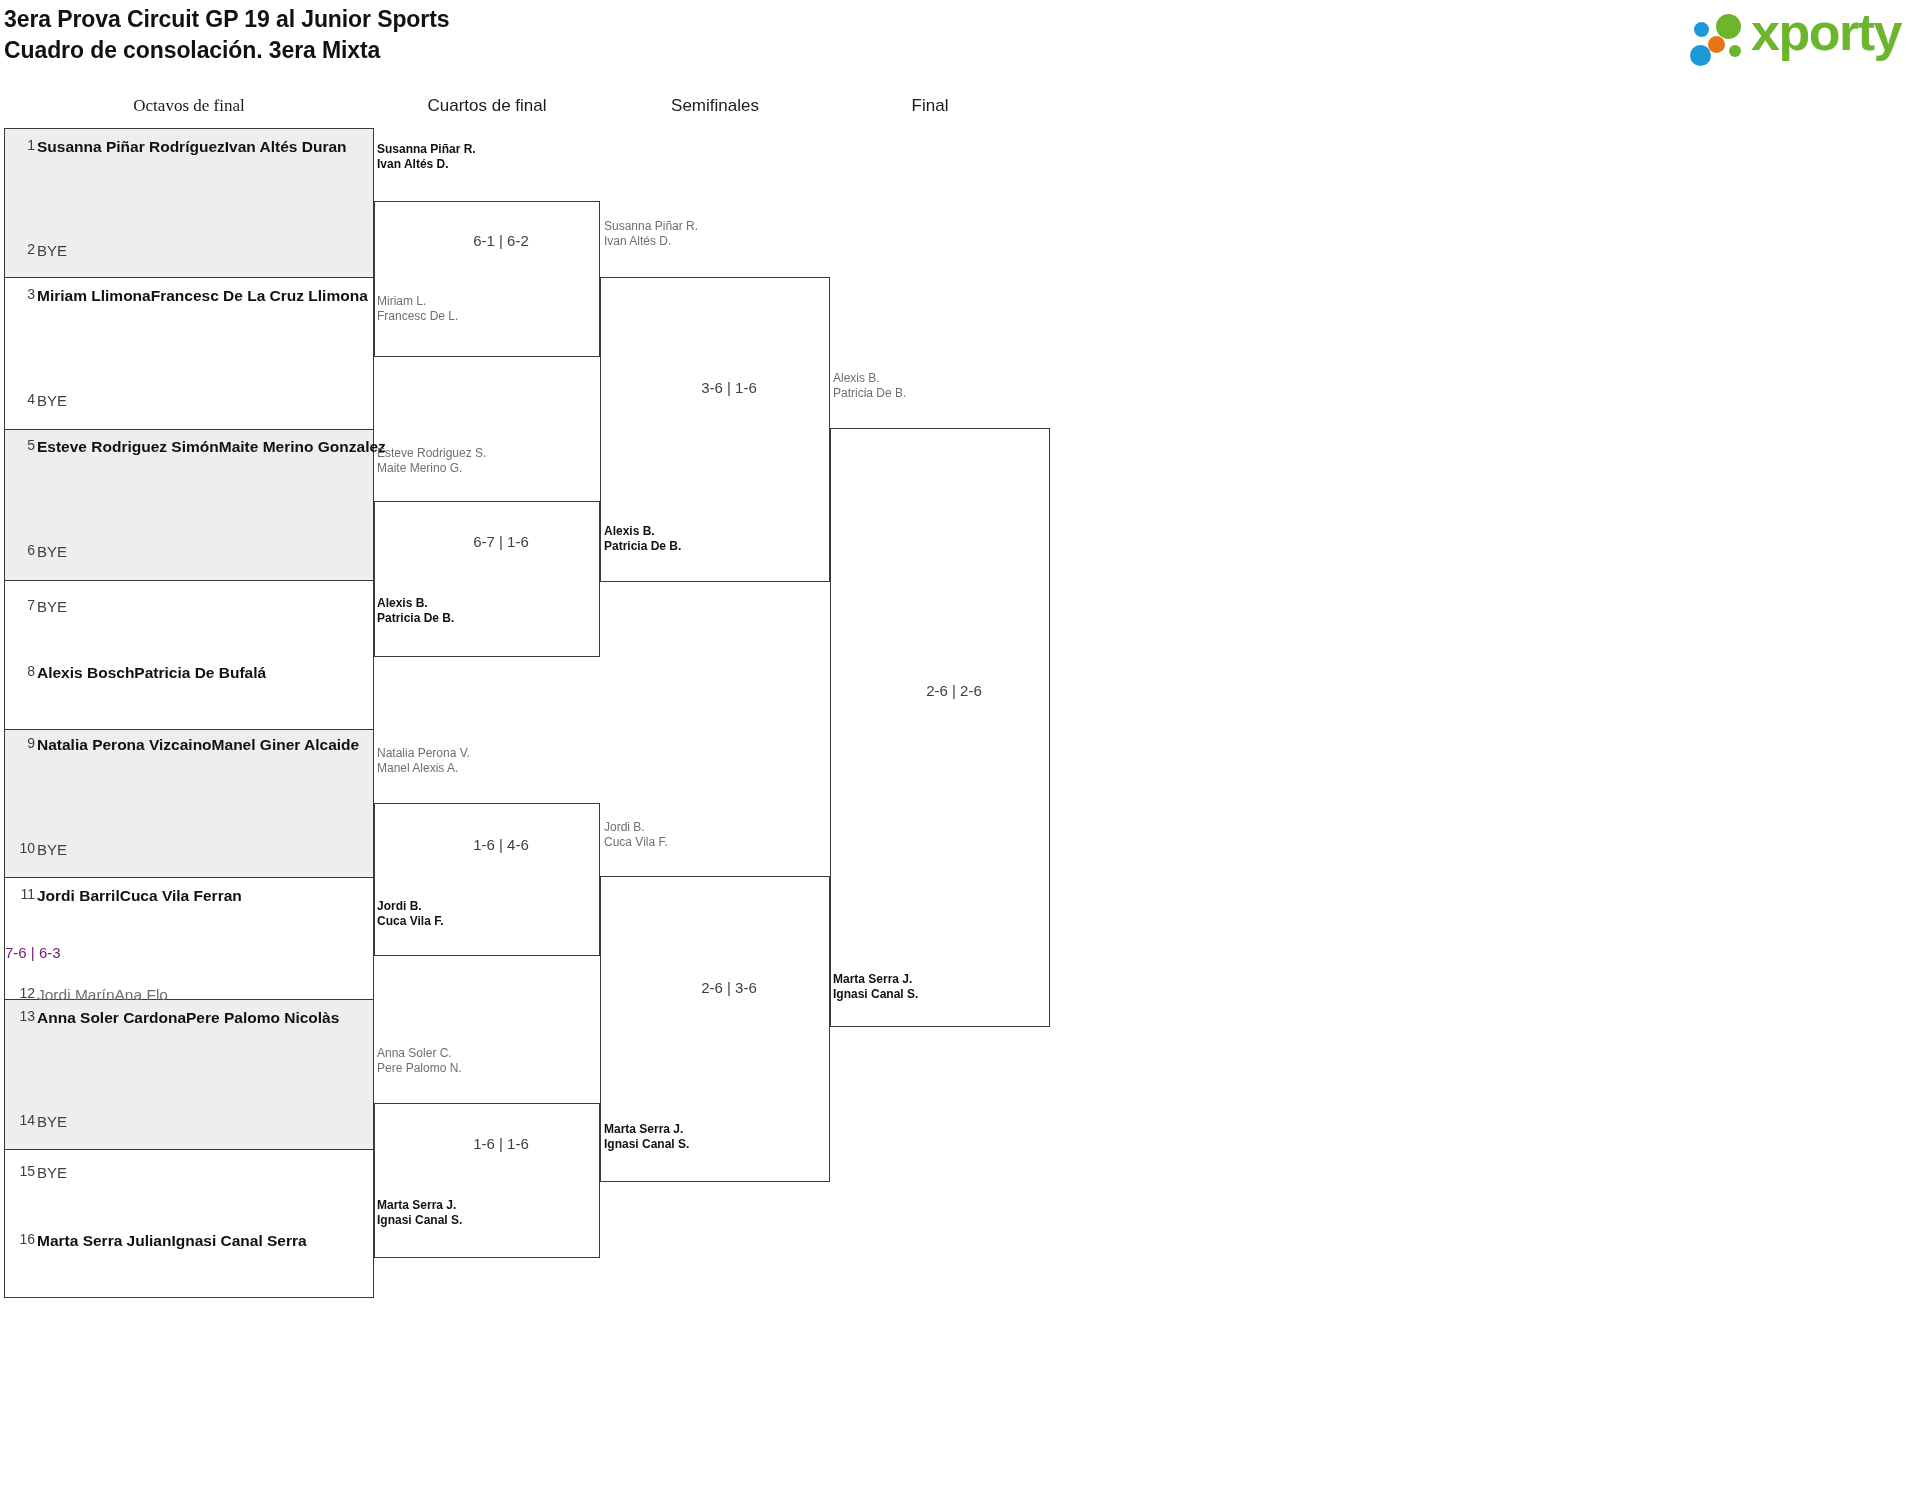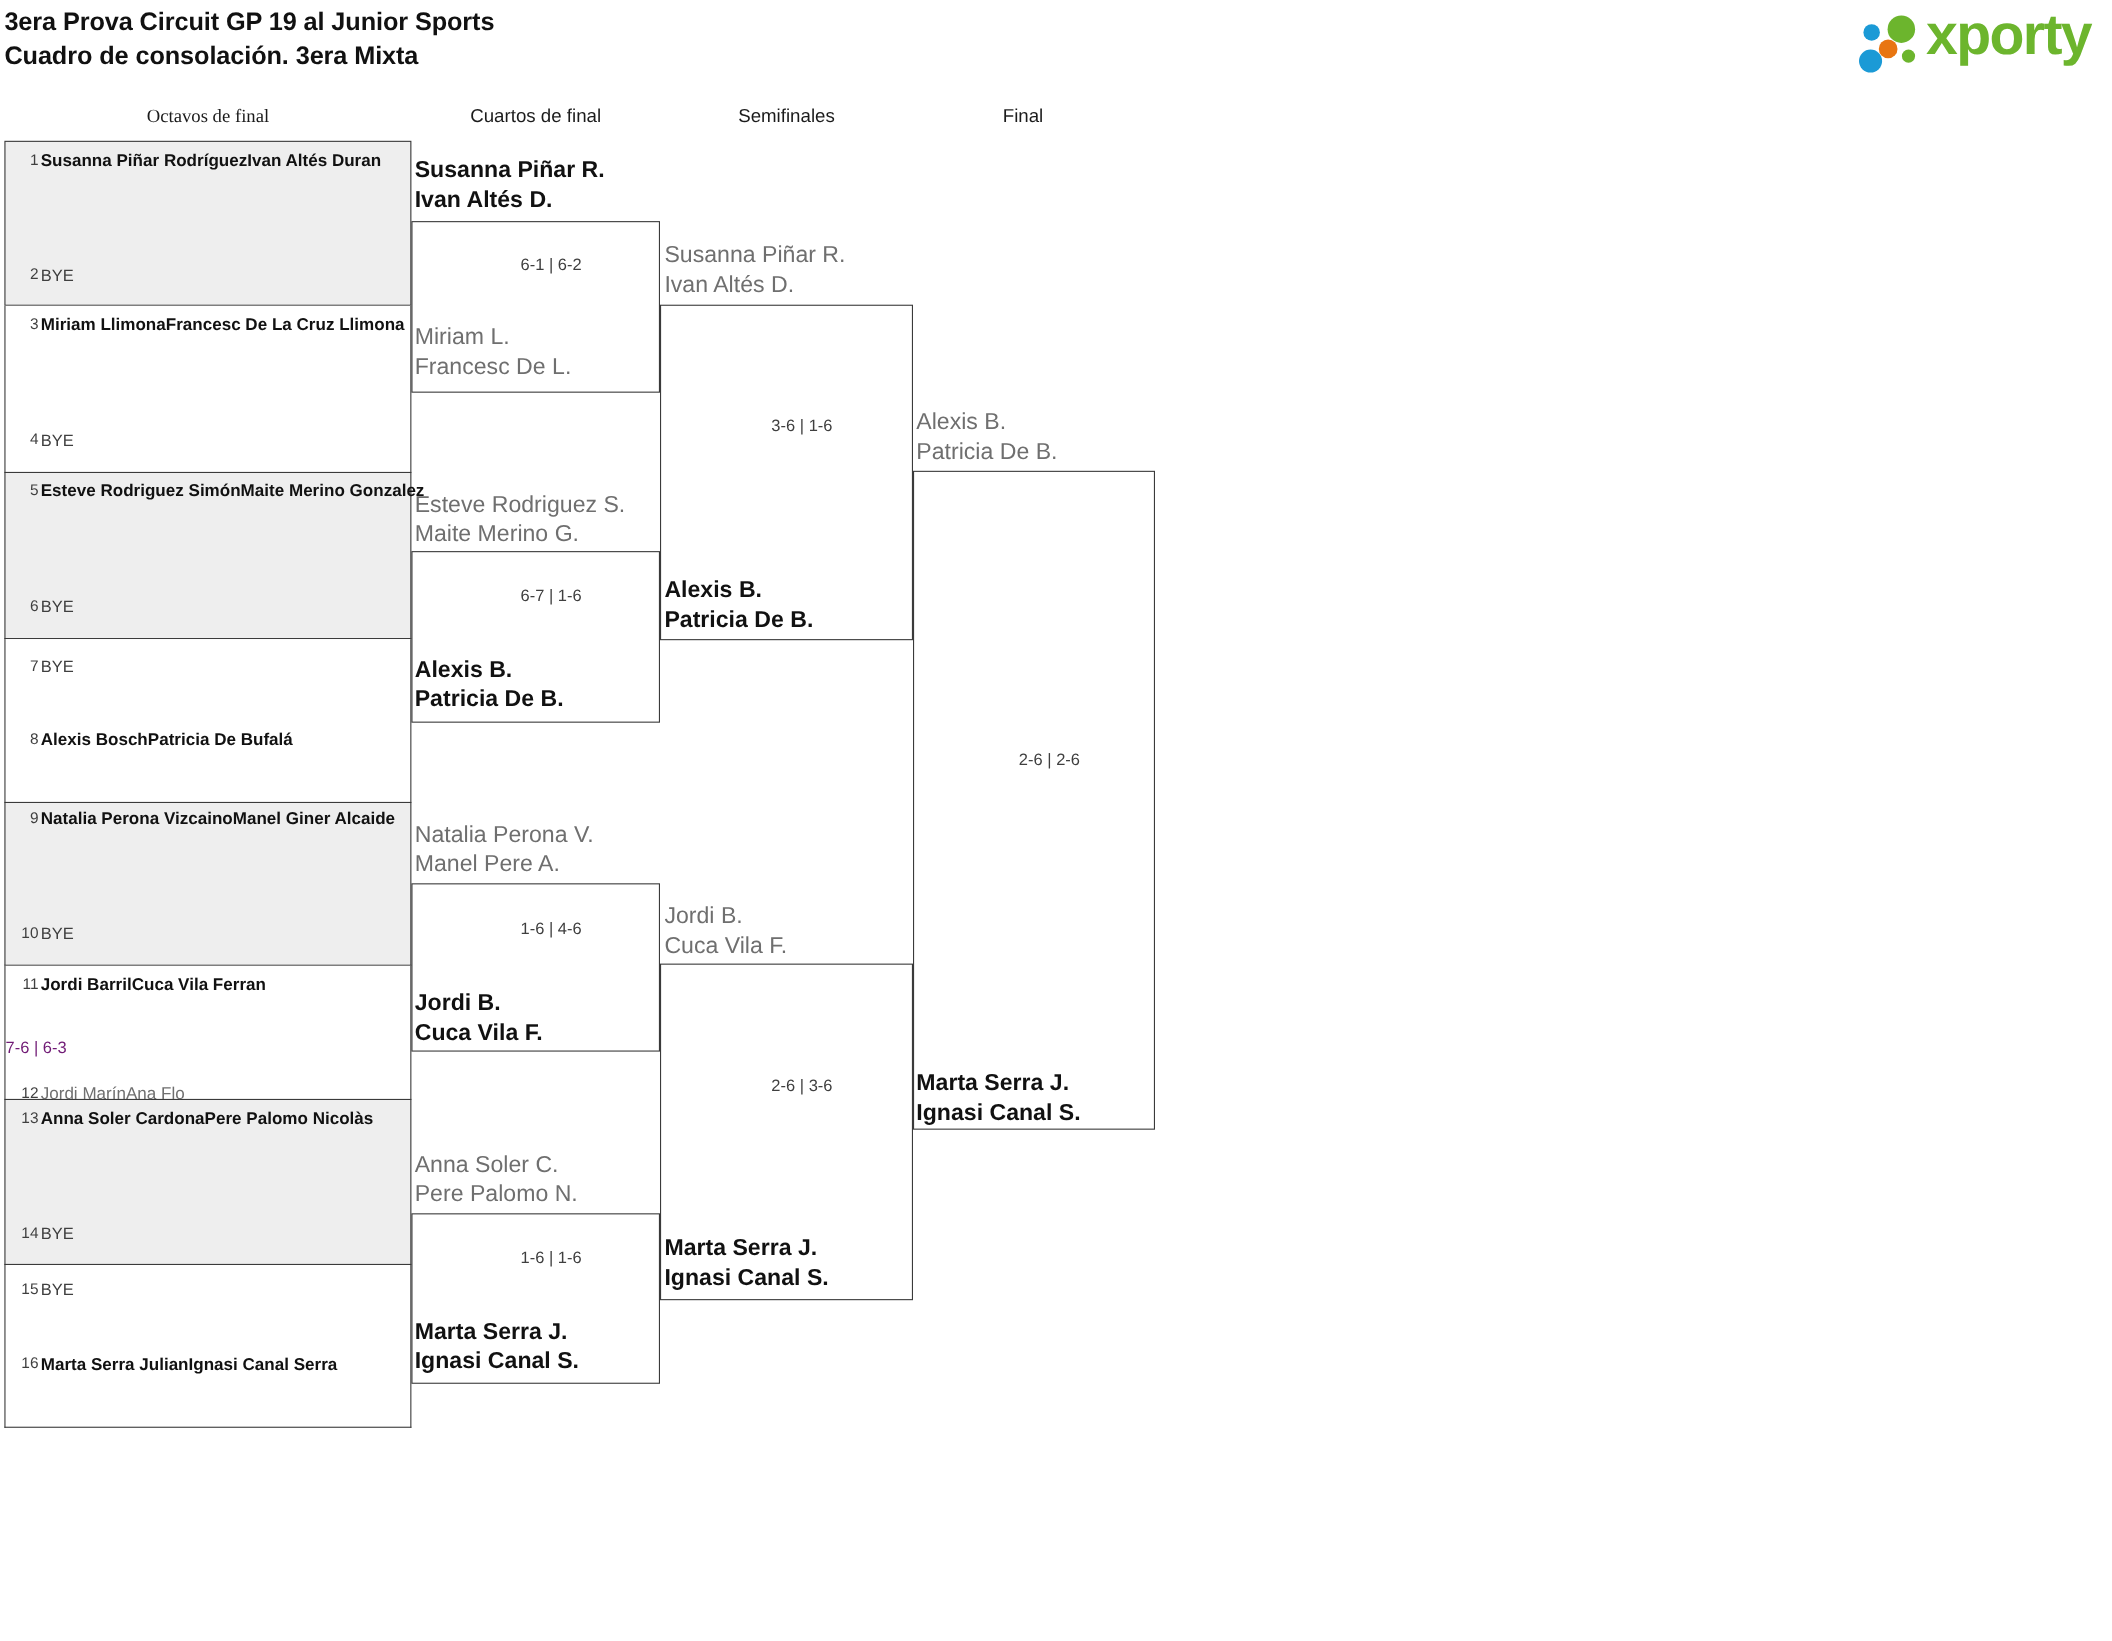--- a/index.html
+++ b/index.html
@@ -113,21 +113,21 @@
   .mscore {
     position: absolute;
     text-align: center;
     font-size: 15px;
     color: #3f3f3f;
     white-space: nowrap;
     padding-left: 28px;
   }
   .pname {
     position: absolute;
-    font-size: 21px;
+    font-size: 12px;
     line-height: 1.28;
     white-space: nowrap;
   }
   .pname.win  { color: #111111; font-weight: bold; }
   .pname.lose { color: #6f6f6f; font-weight: normal; }
   .pname .l2 { display: block; }
 </style>
 </head>
 <body>
 
@@ -253,21 +253,21 @@
     <div class="pname win" style="left:377px; top:142px;"><span>Susanna Piñar R.</span><span class="l2">Ivan Altés D.</span></div>
     <div class="mbox" style="left:374px; top:201px; width:226px; height:156px;"></div>
     <div class="mscore" style="left:374px; top:232px; width:226px;">6-1 | 6-2</div>
     <div class="pname lose" style="left:377px; top:294px;"><span>Miriam L.</span><span class="l2">Francesc De L.</span></div>
 
     <div class="pname lose" style="left:377px; top:446px;"><span>Esteve Rodriguez S.</span><span class="l2">Maite Merino G.</span></div>
     <div class="mbox" style="left:374px; top:501px; width:226px; height:156px;"></div>
     <div class="mscore" style="left:374px; top:533px; width:226px;">6-7 | 1-6</div>
     <div class="pname win" style="left:377px; top:596px;"><span>Alexis B.</span><span class="l2">Patricia De B.</span></div>
 
-    <div class="pname lose" style="left:377px; top:746px;"><span>Natalia Perona V.</span><span class="l2">Manel Pere A.</span></div>
+    <div class="pname lose" style="left:377px; top:746px;"><span>Natalia Perona V.</span><span class="l2">Manel Alexis A.</span></div>
     <div class="mbox" style="left:374px; top:803px; width:226px; height:153px;"></div>
     <div class="mscore" style="left:374px; top:836px; width:226px;">1-6 | 4-6</div>
     <div class="pname win" style="left:377px; top:899px;"><span>Jordi B.</span><span class="l2">Cuca Vila F.</span></div>
 
     <div class="pname lose" style="left:377px; top:1046px;"><span>Anna Soler C.</span><span class="l2">Pere Palomo N.</span></div>
     <div class="mbox" style="left:374px; top:1103px; width:226px; height:155px;"></div>
     <div class="mscore" style="left:374px; top:1135px; width:226px;">1-6 | 1-6</div>
     <div class="pname win" style="left:377px; top:1198px;"><span>Marta Serra J.</span><span class="l2">Ignasi Canal S.</span></div>
   </div>
 

